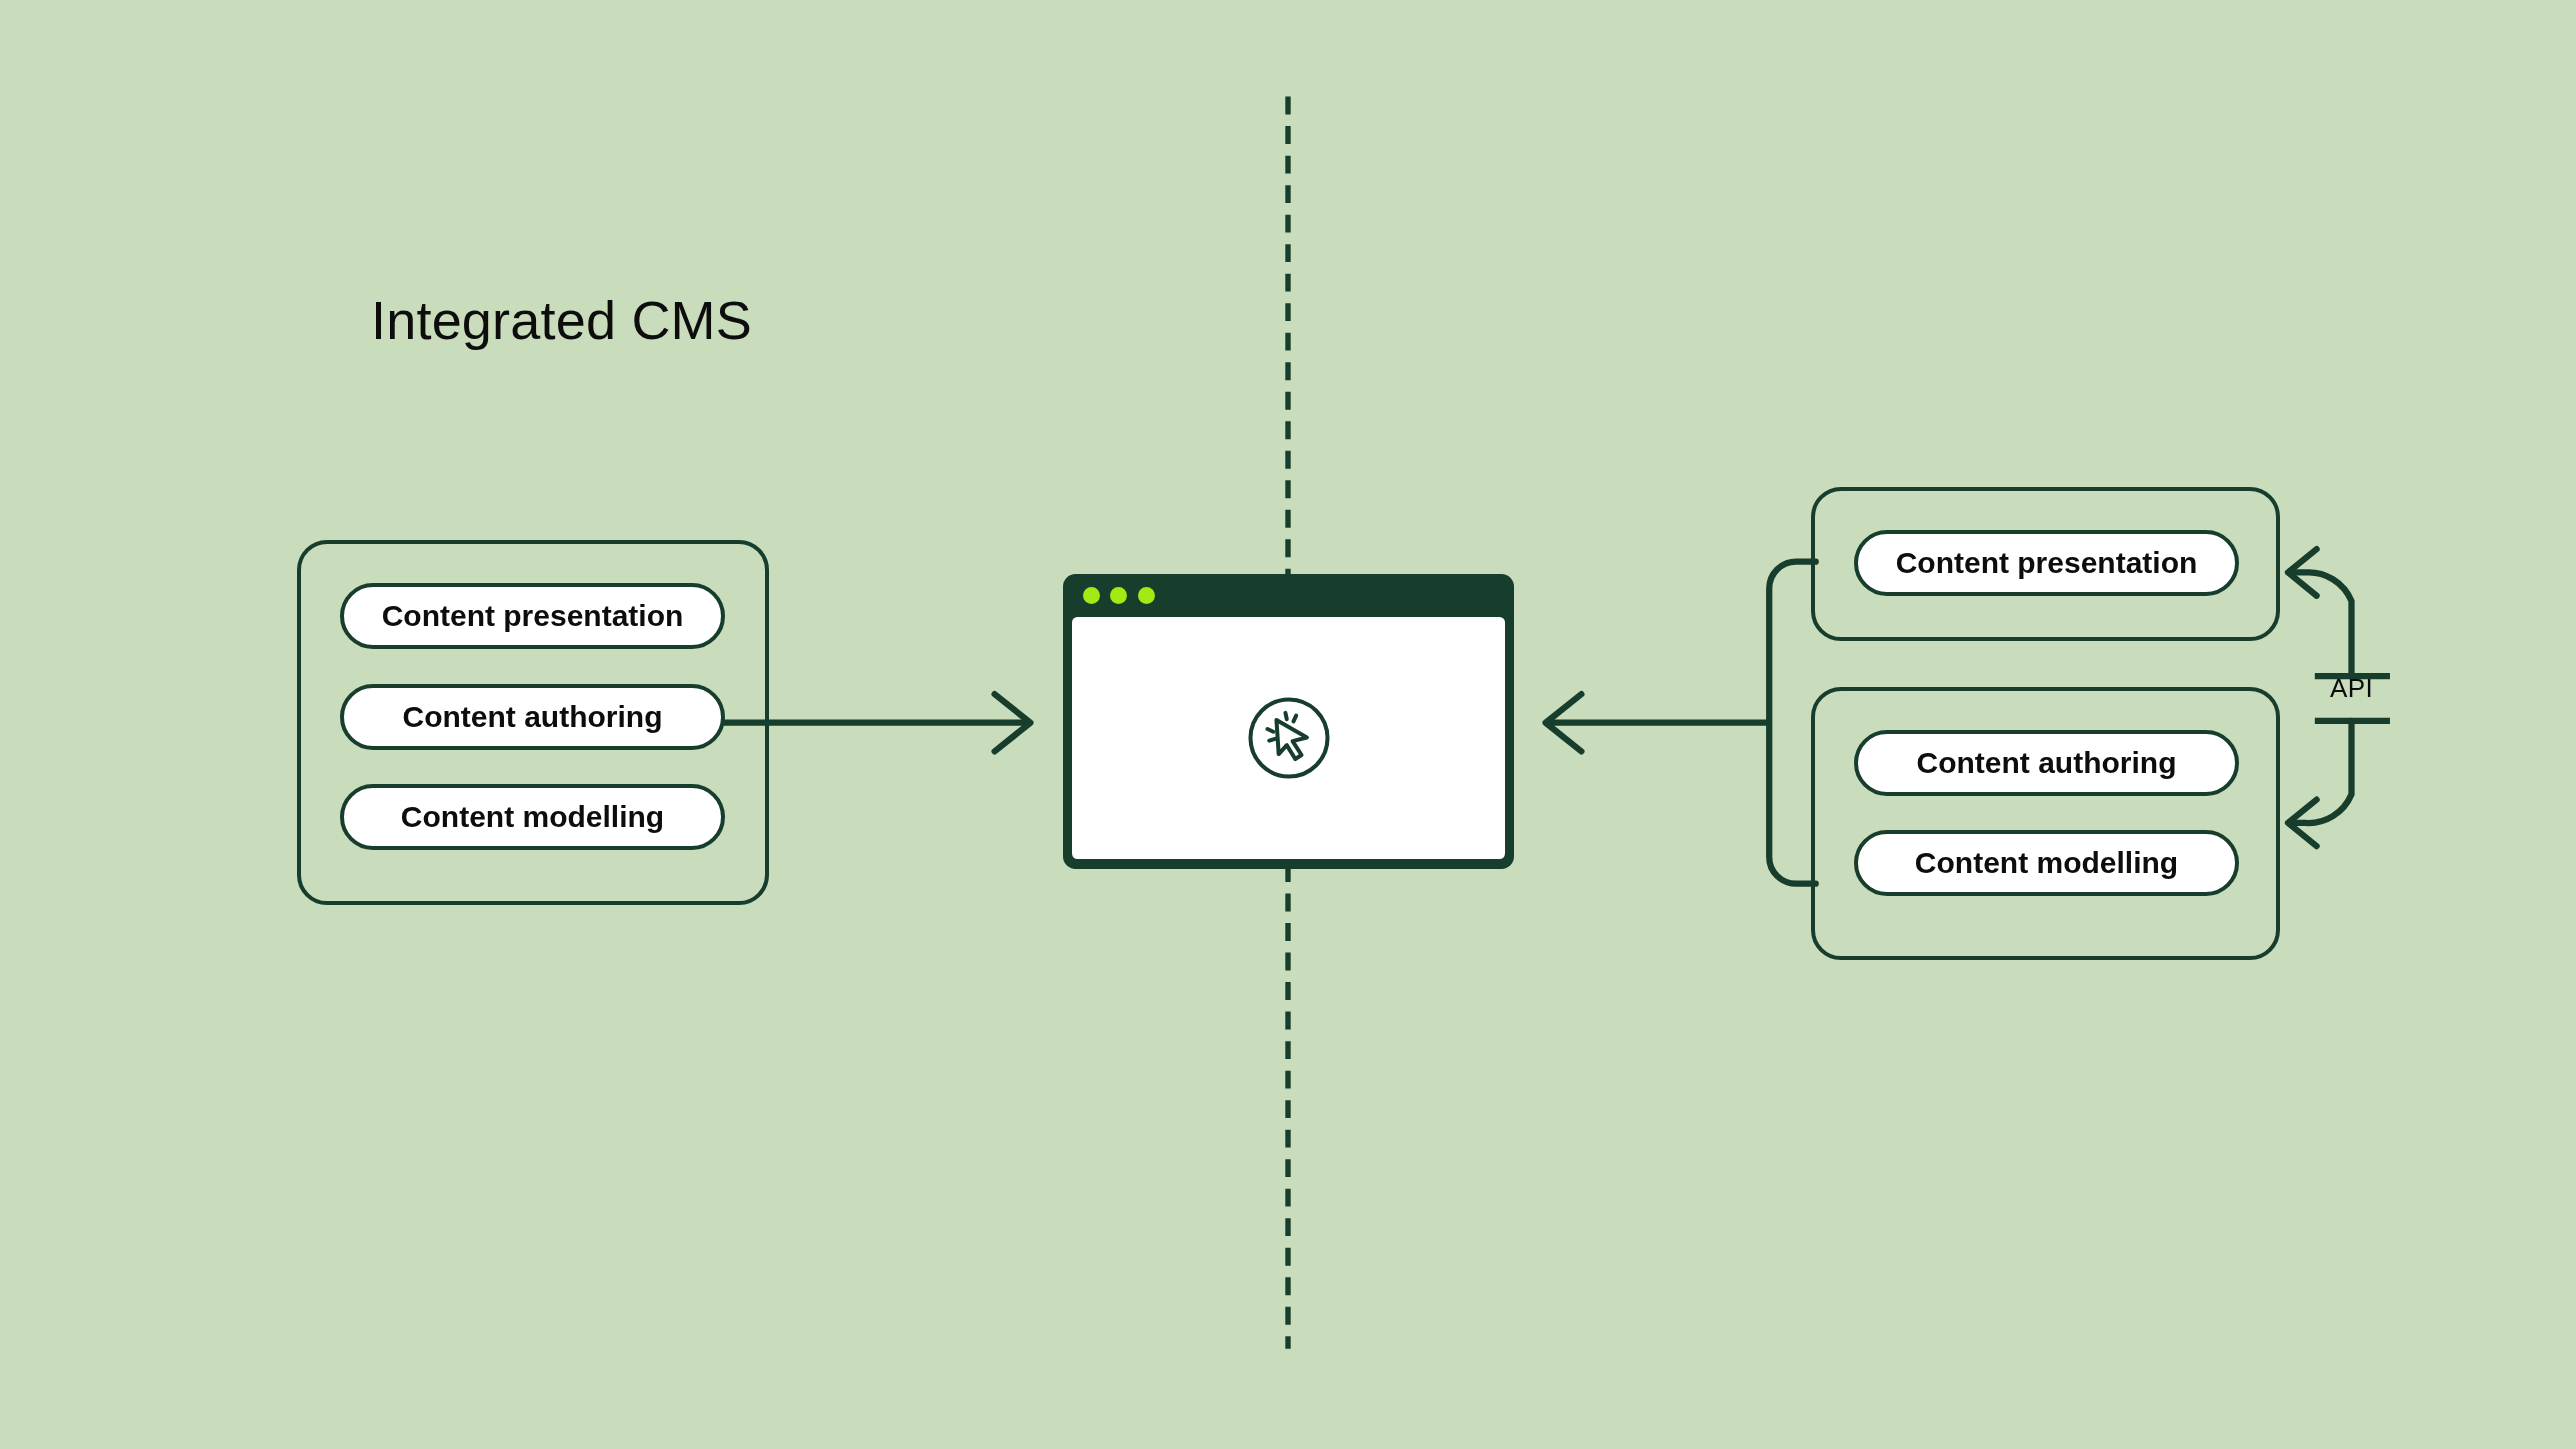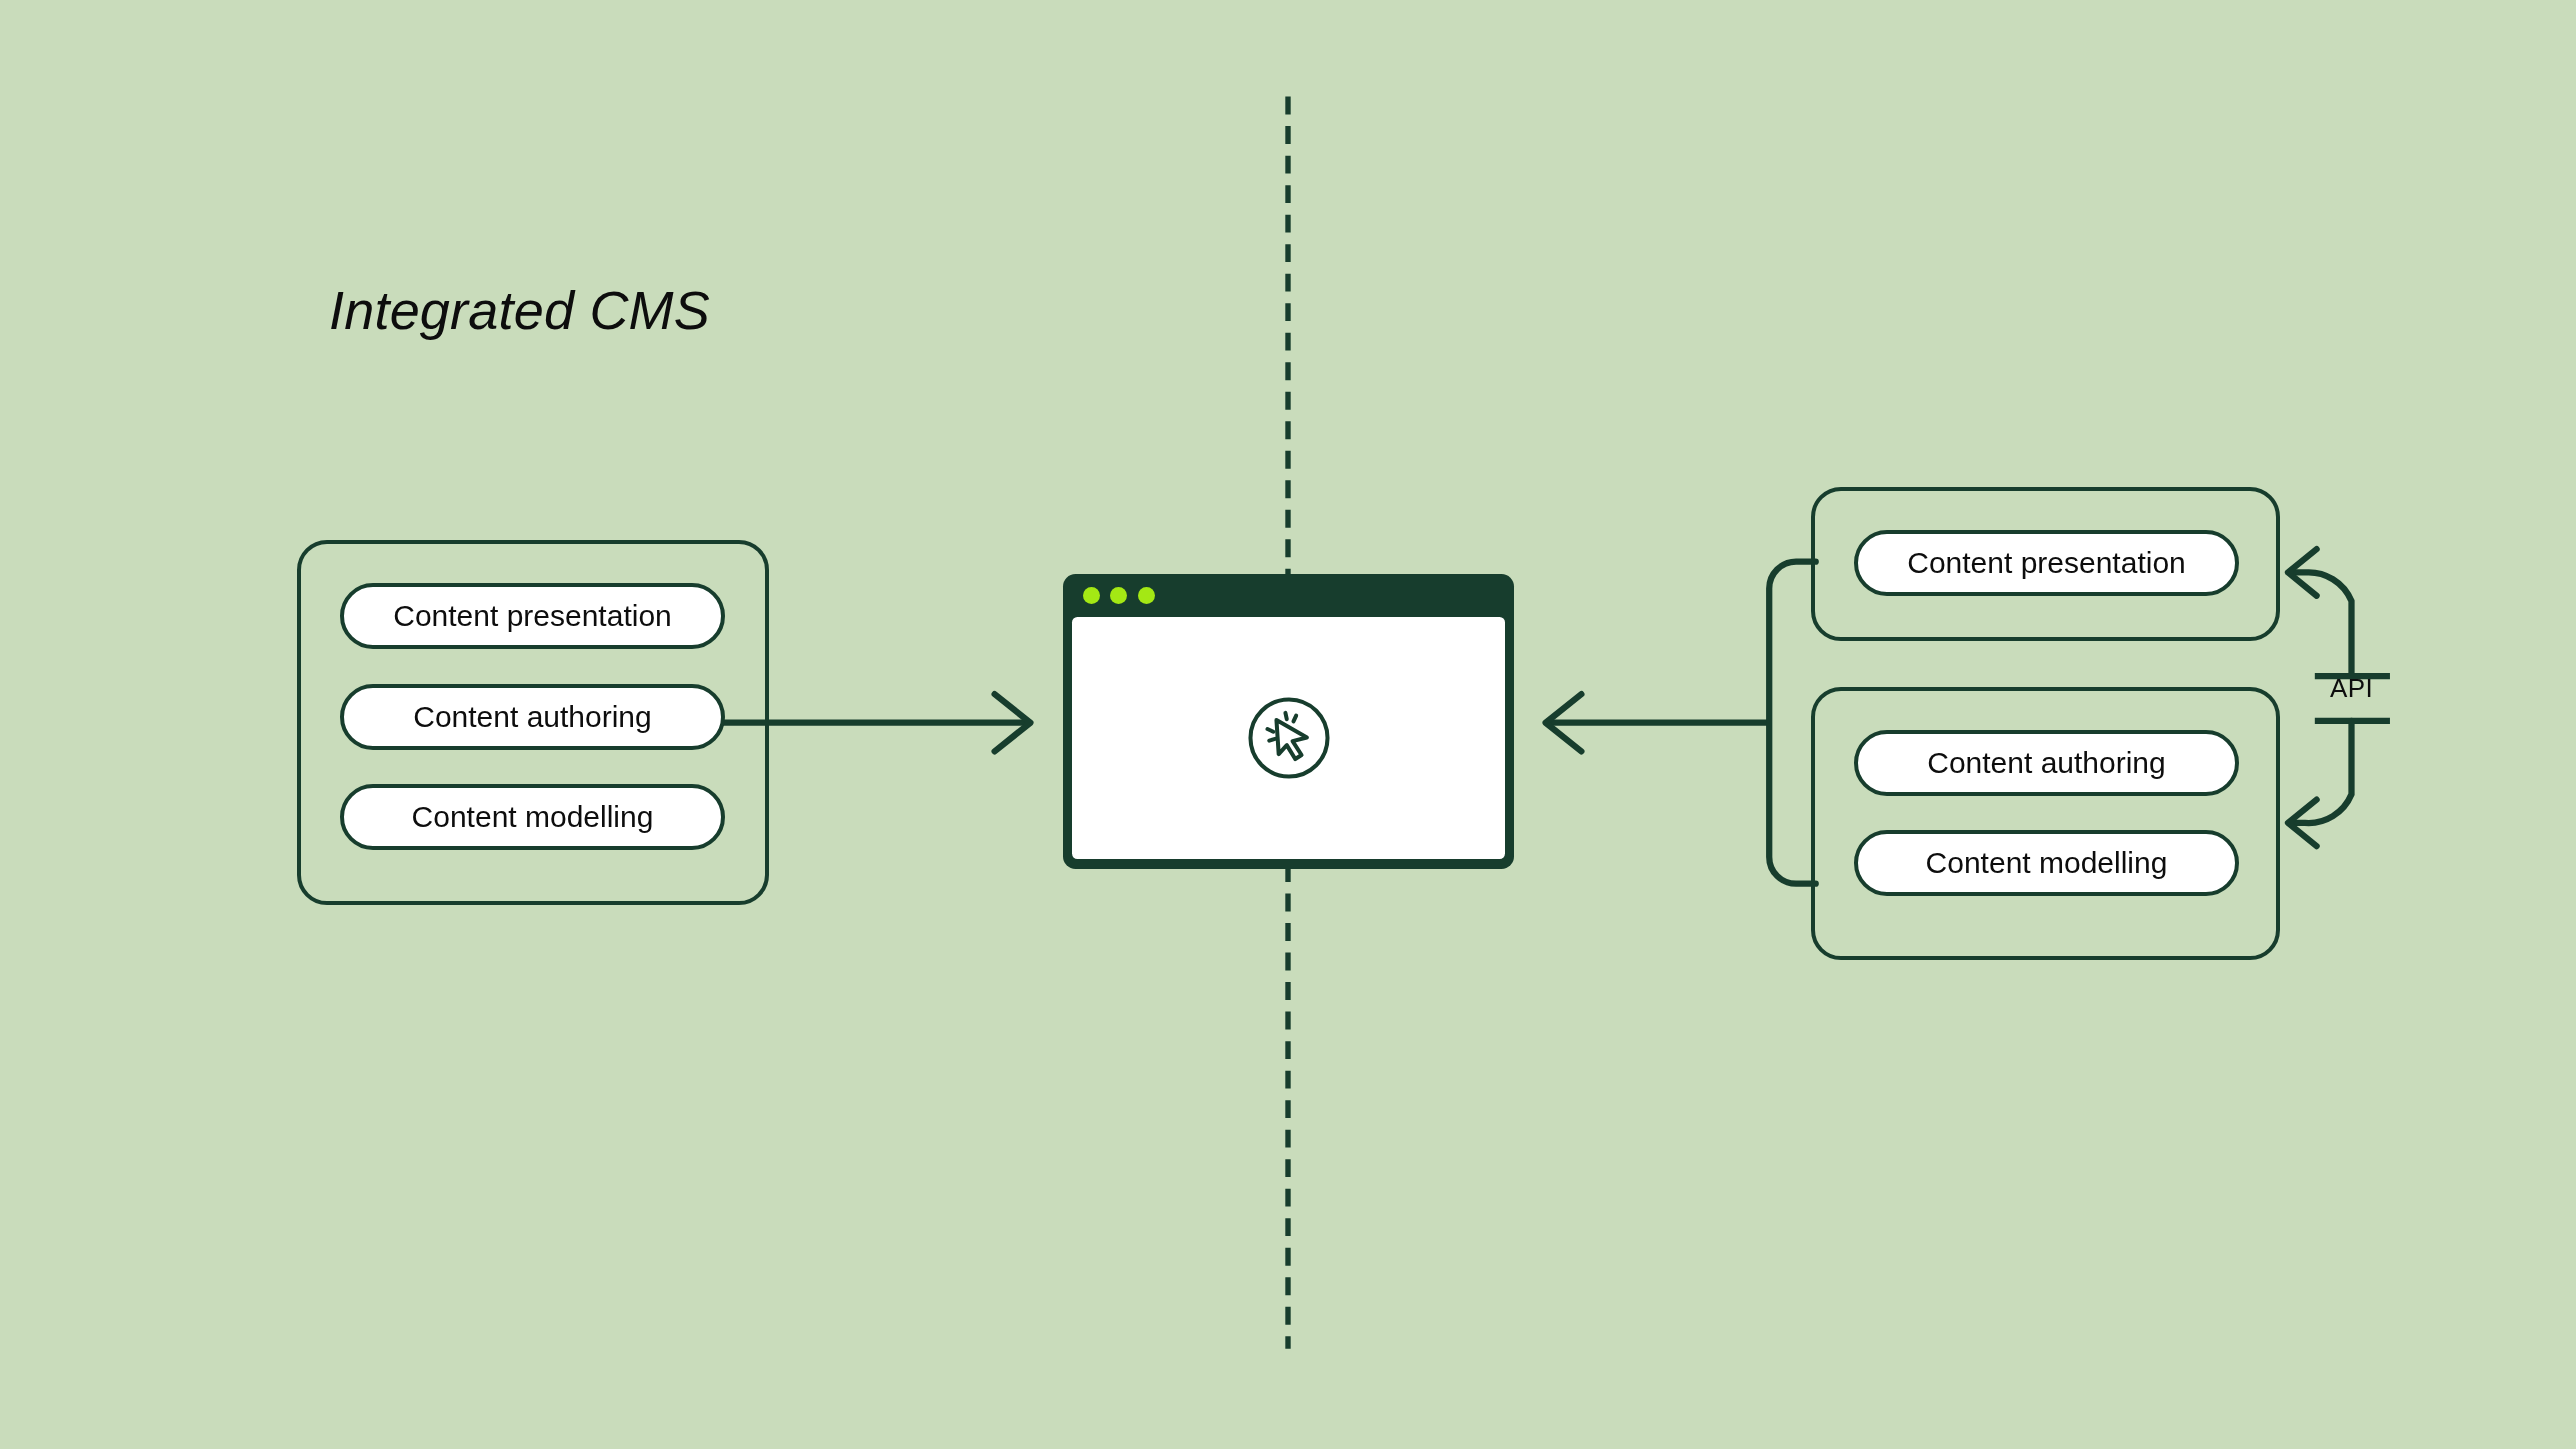--- a/index.html
+++ b/index.html
@@ -29,23 +29,23 @@
   .heading {
     position: absolute;
     font-size: 54px;
     font-weight: 400;
     color: #0d0d0d;
     letter-spacing: 0.2px;
     white-space: nowrap;
   }
   #heading-integrated {
     left: 329px;
-    top: 279px;
+    top: 289px;
     width: 465px;
-    font-style: italic;
+    text-align: center;
   }
   #heading-headless {
     left: 1801px;
     top: 279px;
     width: 465px;
     text-align: center;
   }
 
   
   .card {
@@ -77,21 +77,21 @@
     position: absolute;
     background: #ffffff;
     border: 4.5px solid #173d2d;
     border-radius: 894px;
     box-sizing: border-box;
     display: flex;
     align-items: center;
     justify-content: center;
     color: #0d0d0d;
     font-size: 30px;
-    font-weight: 400;
+    font-weight: 700;
     white-space: nowrap;
   }
 
   
   #browser {
     position: absolute;
     left: 1063px;
     top: 574px;
     width: 451px;
     height: 295px;

